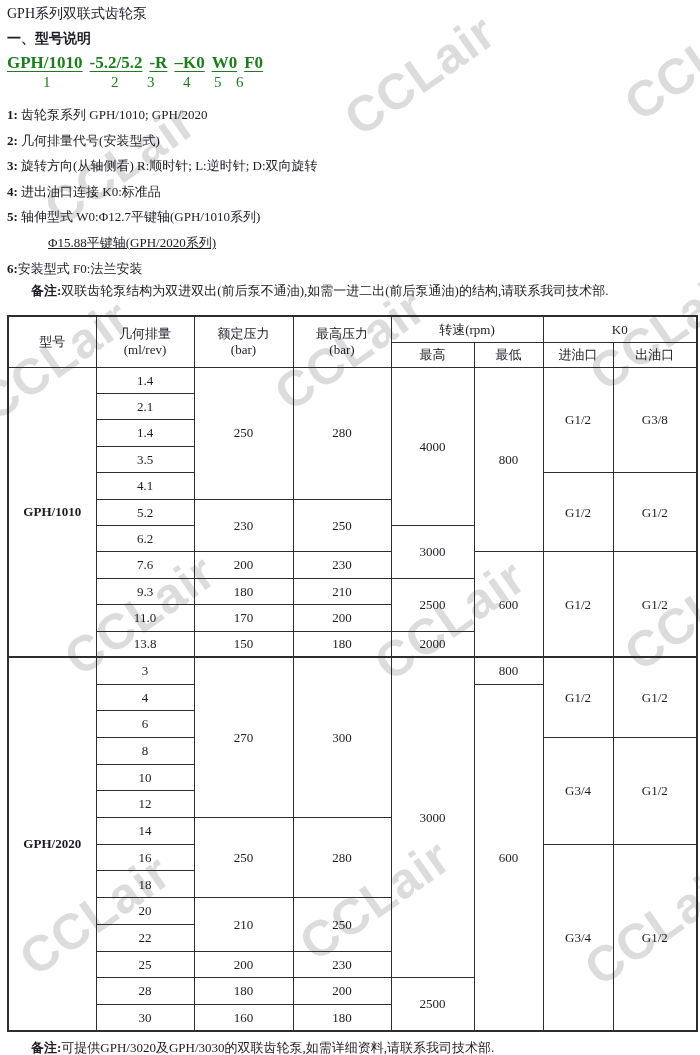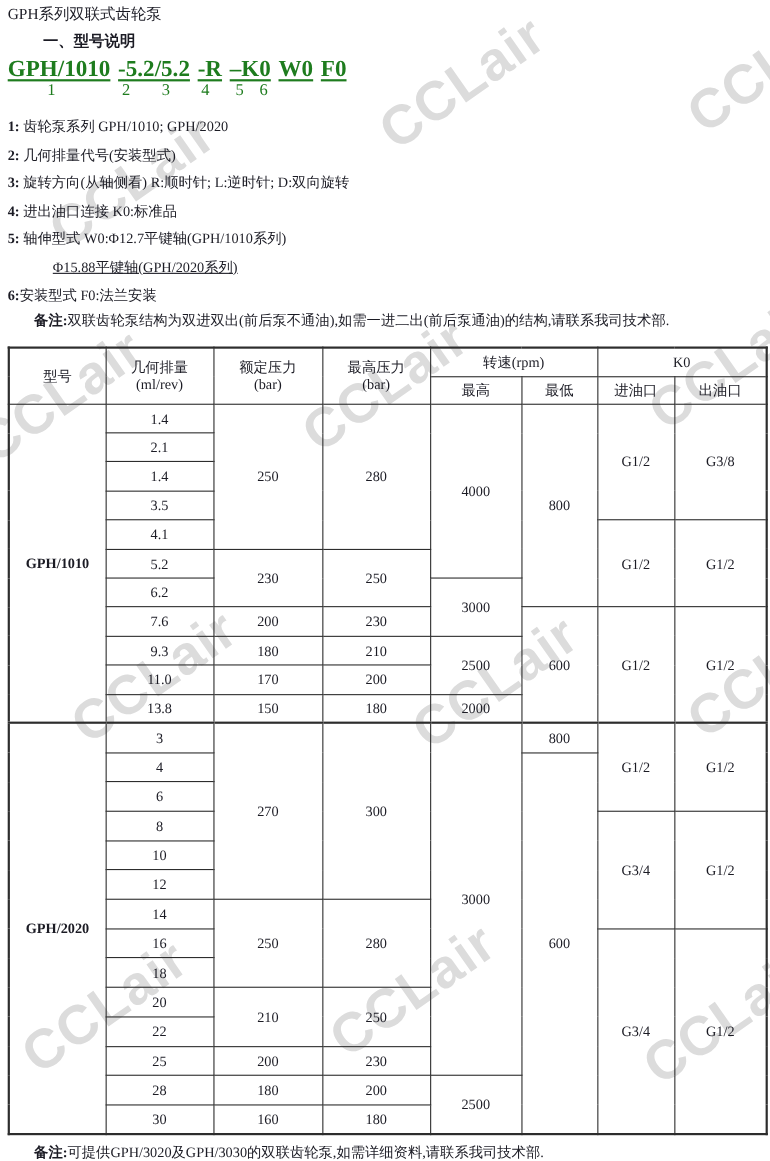--- a/index.html
+++ b/index.html
@@ -9,25 +9,25 @@
 
   
   .wm-layer { position: absolute; inset: 0; z-index: 0; }
   .wm { position: absolute; font-family: "Liberation Sans", "DejaVu Sans", sans-serif;
         font-size: 50px; font-weight: bold; color: #dcdcdc; letter-spacing: 1px;
         transform: translate(-50%,-50%) rotate(-35deg); white-space: nowrap; }
 
   .content { position: relative; z-index: 1; padding: 4px 0 0 7px; }
 
   .doc-title { font-size: 14px; font-weight: normal; height: 20px; line-height: 20px; }
-  .sec-heading { font-size: 14px; font-weight: bold; height: 20px; line-height: 20px; margin-left: 32px; }
+  .sec-heading { font-size: 14px; font-weight: bold; height: 20px; line-height: 20px; }
   .sec1 { margin-top: 5px; }
   .sec2 { margin-top: 0; height: 17px; line-height: 17px; }
 
-  .model-code { margin-top: 2px; height: 23px; line-height: 23px; font-size: 21px;
+  .model-code { margin-top: 2px; height: 23px; line-height: 23px; font-size: 17px;
                 font-weight: bold; color: #1e7c1e; }
   .model-code .seg { text-decoration: underline; text-underline-offset: 3px; margin-right: 7px; }
   .code-indices { position: relative; height: 21px; font-size: 15px; color: #1e7c1e; }
   .code-indices .idx { position: absolute; top: 0; }
 
   .notes { margin-top: 7px; }
   .note-line { height: 25.6px; line-height: 25.6px; font-size: 13px; white-space: nowrap; }
   .note-line .pfx { font-weight: bold; }
   .note-line.indent { padding-left: 41px; text-decoration: underline; }
   .remark { height: 19px; line-height: 19px; font-size: 13px; white-space: nowrap; margin-left: 24px; }

